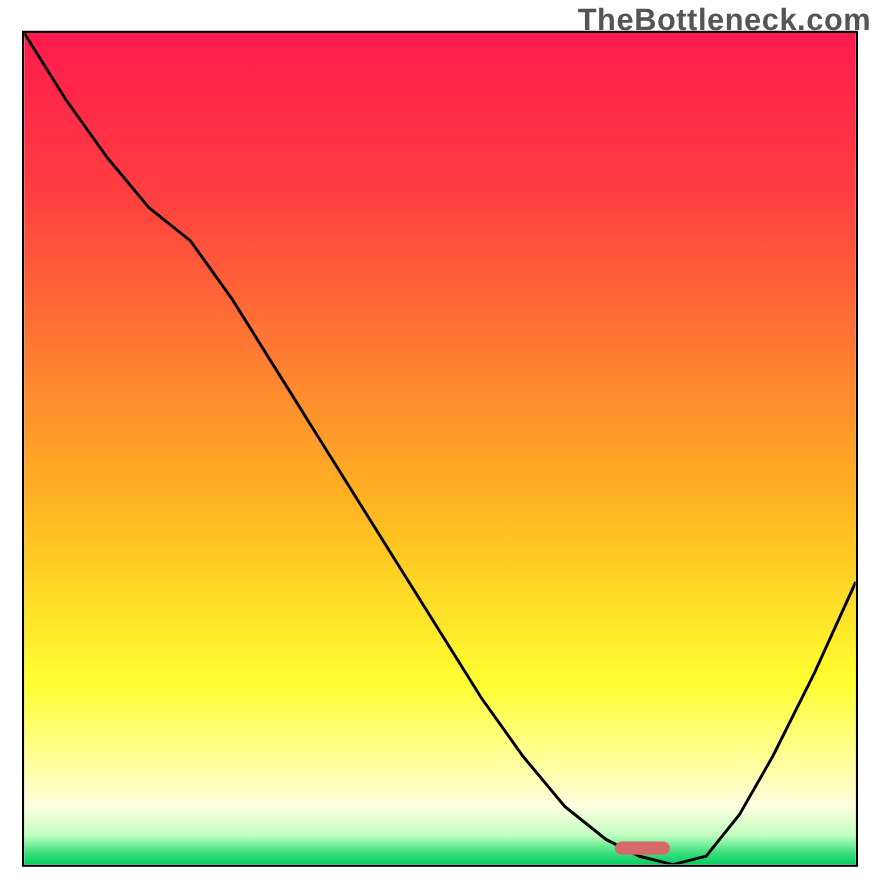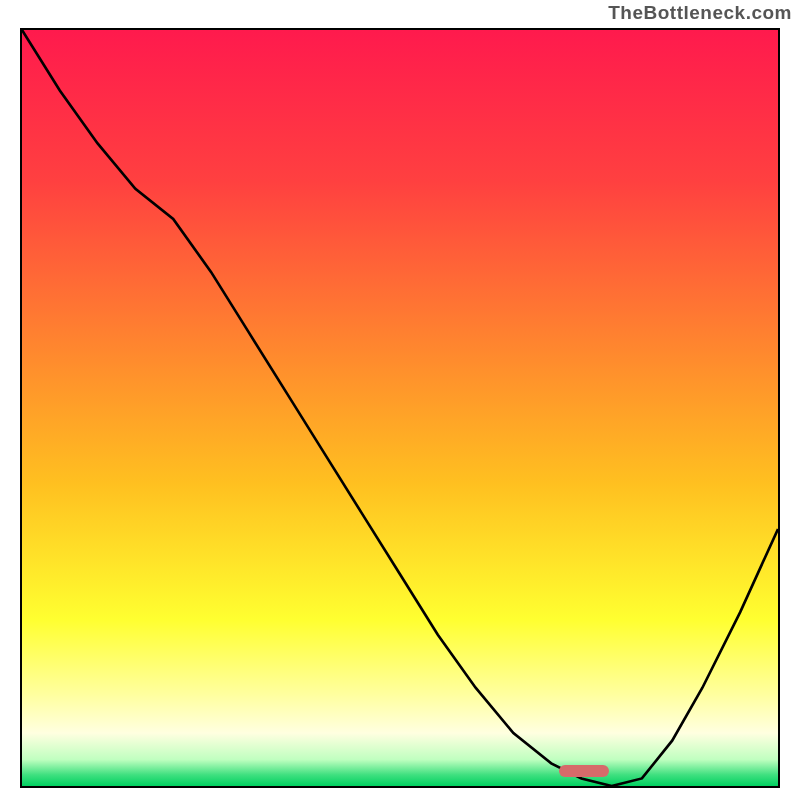--- a/index.html
+++ b/index.html
@@ -14,21 +14,21 @@
   .root {
     position: relative;
     width: 800px;
     height: 800px;
   }
   .watermark {
     position: absolute;
     top: 2px;
     right: 8px;
     color: #555;
-    font-size: 19px;
+    font-size: 28px;
     font-weight: 600;
     letter-spacing: 0.5px;
     user-select: none;
   }
   .plot-area {
     position: absolute;
     left: 20px;
     top: 28px;
     width: 760px;
     height: 760px;

